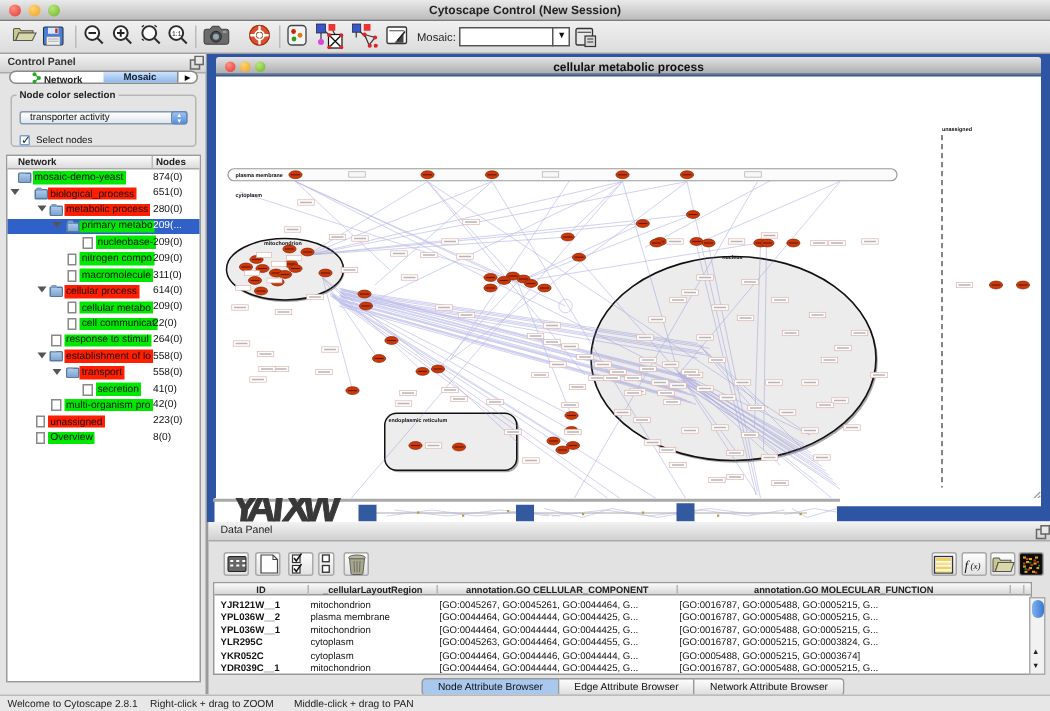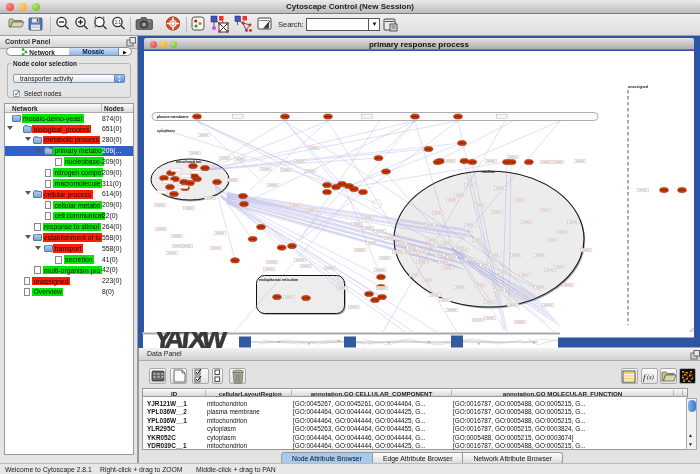--- a/index.html
+++ b/index.html
@@ -168,21 +168,21 @@
     <g transform="translate(258,4)">
       <rect x="0" y="0" width="13" height="11" rx="1" fill="#fcfcfc" stroke="#333" stroke-width="0.9"></rect>
       <line x1="1.5" y1="2.5" x2="11.5" y2="2.5" stroke="#555" stroke-width="0.7"></line>
       <path d="M11 4 L5 10.5 L11 10.5 Z" fill="#444"></path>
       <path d="M12 3 L7 9" stroke="#222" stroke-width="1"></path>
     </g>
   </svg>
   <div class="sep" style="left:50px"></div>
   <div class="sep" style="left:130px"></div>
   <div class="sep" style="left:186px"></div>
-  <div class="abs" id="searchlbl">Search:</div>
+  <div class="abs" id="searchlbl">Mosaic:</div>
   <div class="abs" id="searchbox"></div>
   <div class="abs" id="searcharrow">▼</div>
   <svg class="abs" style="left:383px;top:3px" width="15" height="16" viewBox="0 0 15 16">
     <rect x="1" y="2" width="11" height="11" rx="1" fill="#e8e8e8" stroke="#333" stroke-width="0.9"></rect>
     <line x1="2" y1="4.5" x2="11" y2="4.5" stroke="#333" stroke-width="0.8"></line>
     <rect x="7" y="7" width="7" height="7" fill="#d8d8d8" stroke="#333" stroke-width="0.8"></rect>
     <path d="M8.5 9 L12.5 9 M8.5 11 L12.5 11" stroke="#333" stroke-width="0.7"></path>
   </svg>
 </div>
 <div class="abs" id="cpanel">
@@ -307,21 +307,21 @@
         </div>
       </div>
   </div>
 </div>
 <div class="abs" id="frame"></div>
 <div class="abs" id="ftitle">
   <div class="tl" style="left:6px;background:radial-gradient(circle at 35% 30%,#ff8f85,#e03830)"></div>
   <div class="tl" style="left:16px;background:radial-gradient(circle at 35% 30%,#ffd470,#eda024)"></div>
   <div class="tl" style="left:26px;background:radial-gradient(circle at 35% 30%,#b8e87a,#6cb32c)"></div>
 </div>
-<div class="abs" id="ftitletxt">primary response process</div>
+<div class="abs" id="ftitletxt">cellular metabolic process</div>
 <div class="abs" id="canvas">
 <svg width="550" height="286" viewBox="144 51 550 286" font-family="Liberation Sans,sans-serif">
 
 <ellipse cx="190.7" cy="180.7" rx="39" ry="20.7" fill="#555" opacity="0.5"></ellipse>
 <ellipse cx="190" cy="179.5" rx="39" ry="20.5" fill="#ededed" stroke="#111" stroke-width="1"></ellipse>
 <ellipse cx="490.2" cy="240.5" rx="95" ry="68" fill="#555" opacity="0.5"></ellipse>
 <ellipse cx="489" cy="239" rx="95" ry="68" fill="#ececec" stroke="#111" stroke-width="1.1"></ellipse>
 <rect x="257.8" y="276.8" width="88" height="38" rx="8" fill="#555" opacity="0.5"></rect>
 <rect x="256.5" y="275.5" width="88" height="38" rx="8" fill="#ededed" stroke="#111" stroke-width="1"></rect>
 <line x1="628" y1="90" x2="628" y2="325" stroke="#777" stroke-width="1.2" stroke-dasharray="3.5,2.5"></line>

